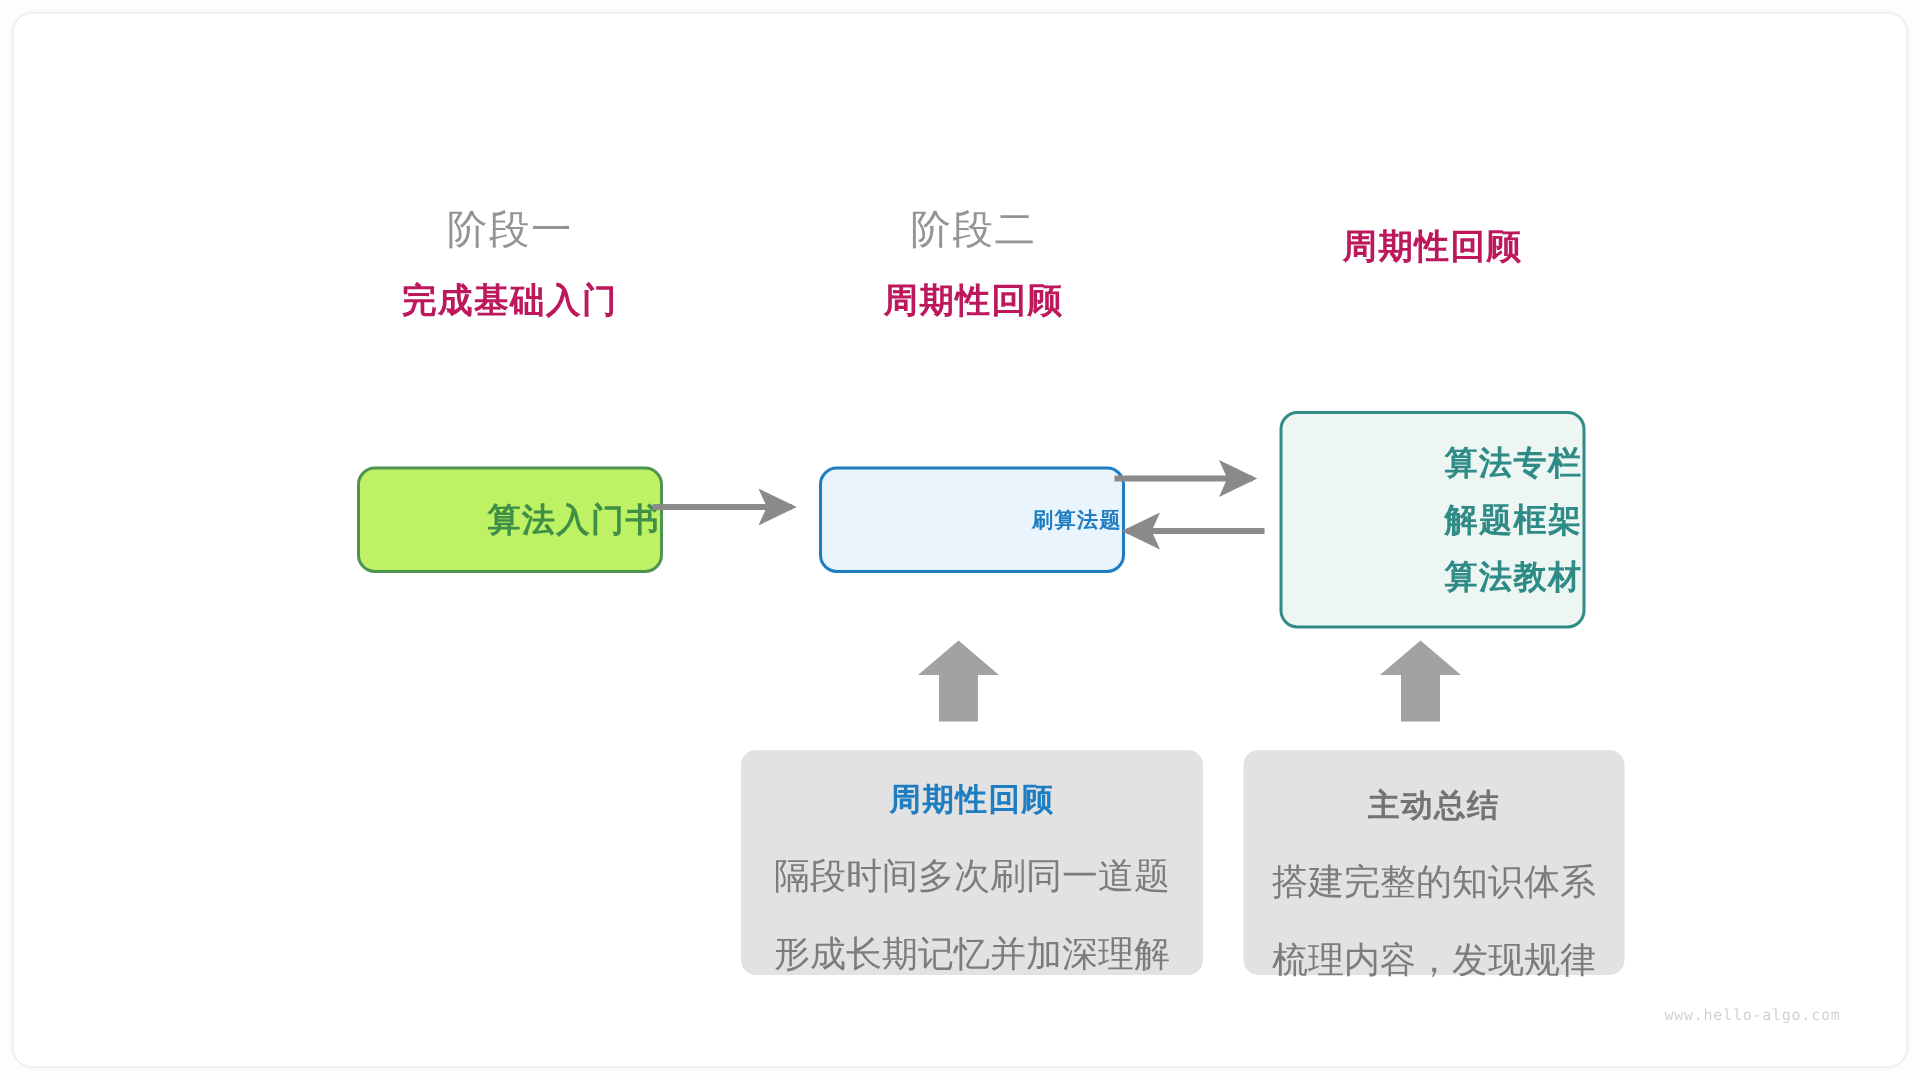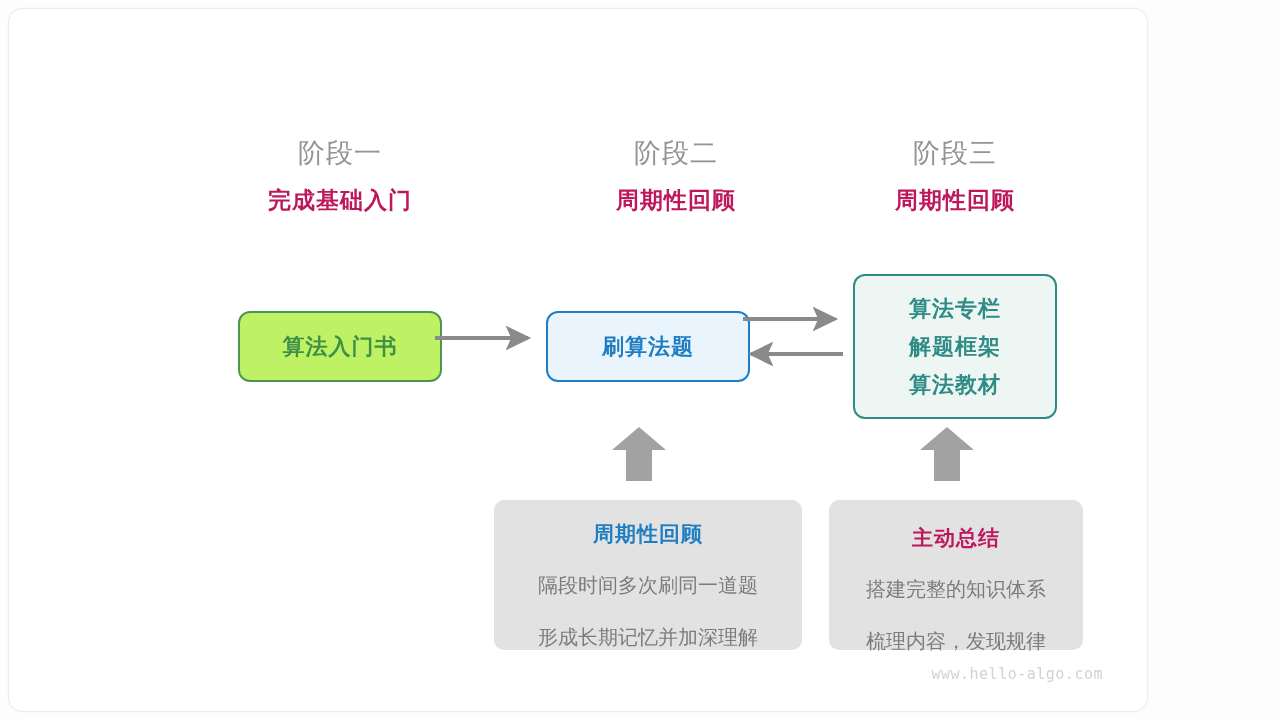--- a/index.html
+++ b/index.html
@@ -19,21 +19,21 @@
     width: 1280px;
     height: 720px;
     background: #fdfdfd;
   }
 
   
   #card {
     position: absolute;
     left: 8px;
     top: 8px;
-    width: 1140px;
+    width: 1264px;
     height: 704px;
     background: #ffffff;
     border: 1px solid #ececec;
     border-radius: 14px;
     box-sizing: border-box;
     box-shadow: 0 0 3px rgba(0,0,0,0.035);
   }
 
   
   .stage {
@@ -52,31 +52,31 @@
     font-size: 23px;
     font-weight: bold;
     color: #be185d;
     letter-spacing: 1px;
     line-height: 34px;
     margin-top: 12px;
     white-space: nowrap;
   }
 
   #stage-1 { left: 201px; top: 126px; }
-  #stage-2 { left: 537px; top: 126px; }
+  #stage-2 { left: 510px; top: 126px; }
   #stage-3 { left: 816px; top: 126px; }
 
   
   .flow-box {
     position: absolute;
     box-sizing: border-box;
     border-radius: 12px;
     display: flex;
     flex-direction: column;
-    align-items: center;
+    align-items: flex-end;
     justify-content: center;
     font-weight: bold;
     letter-spacing: 1px;
   }
 
   #box-book {
     left: 229px;
     top: 302px;
     width: 204px;
     height: 71px;
@@ -86,21 +86,21 @@
     color: #3f8f46;
   }
 
   #box-practice {
     left: 537px;
     top: 302px;
     width: 204px;
     height: 71px;
     background: #eaf4fc;
     border: 2px solid #1f7ec2;
-    font-size: 22px;
+    font-size: 14px;
     color: #1f7ec2;
   }
 
   #box-resources {
     left: 844px;
     top: 265px;
     width: 204px;
     height: 145px;
     background: #eef6f4;
     border: 2px solid #2e8b85;
@@ -121,21 +121,21 @@
     align-items: center;
   }
   .note-title {
     font-size: 21px;
     font-weight: bold;
     letter-spacing: 1px;
     line-height: 28px;
     white-space: nowrap;
   }
   .note-body {
-    font-size: 20px;
+    font-size: 24px;
     color: #7c7c7c;
     line-height: 30px;
     text-align: center;
     white-space: nowrap;
   }
 
   #note-review {
     left: 485px;
     top: 491px;
     width: 308px;
@@ -145,40 +145,40 @@
   #note-review .note-title { color: #1f7ec2; }
   #note-review .note-body { margin-top: 22px; }
 
   #note-summary {
     left: 820px;
     top: 491px;
     width: 254px;
     height: 150px;
     padding-top: 24px;
   }
-  #note-summary .note-title { color: #be185d; }
+  #note-summary .note-title { color: #737373; }
   #note-summary .note-body { margin-top: 22px; }
 
   
   #arrows {
     position: absolute;
     left: 0;
     top: 0;
     width: 1280px;
     height: 720px;
     pointer-events: none;
   }
 
   
   #watermark {
     position: absolute;
     right: 44px;
     bottom: 28px;
     font-family: "DejaVu Sans Mono", "Liberation Mono", monospace;
-    font-size: 15px;
+    font-size: 10px;
     color: #d2d2d2;
     letter-spacing: 0.5px;
   }
 </style>
 </head>
 <body>
 
 <div id="canvas">
   <div id="card">
 
@@ -186,21 +186,20 @@
       <div class="stage-num">阶段一</div>
       <div class="stage-title">完成基础入门</div>
     </div>
 
     <div class="stage" id="stage-2">
       <div class="stage-num">阶段二</div>
       <div class="stage-title">周期性回顾</div>
     </div>
 
     <div class="stage" id="stage-3">
-      <div class="stage-num">阶段三</div>
       <div class="stage-title">周期性回顾</div>
     </div>
 
     <div class="flow-box" id="box-book">
       <span>算法入门书</span>
     </div>
 
     <div class="flow-box" id="box-practice">
       <span>刷算法题</span>
     </div>

